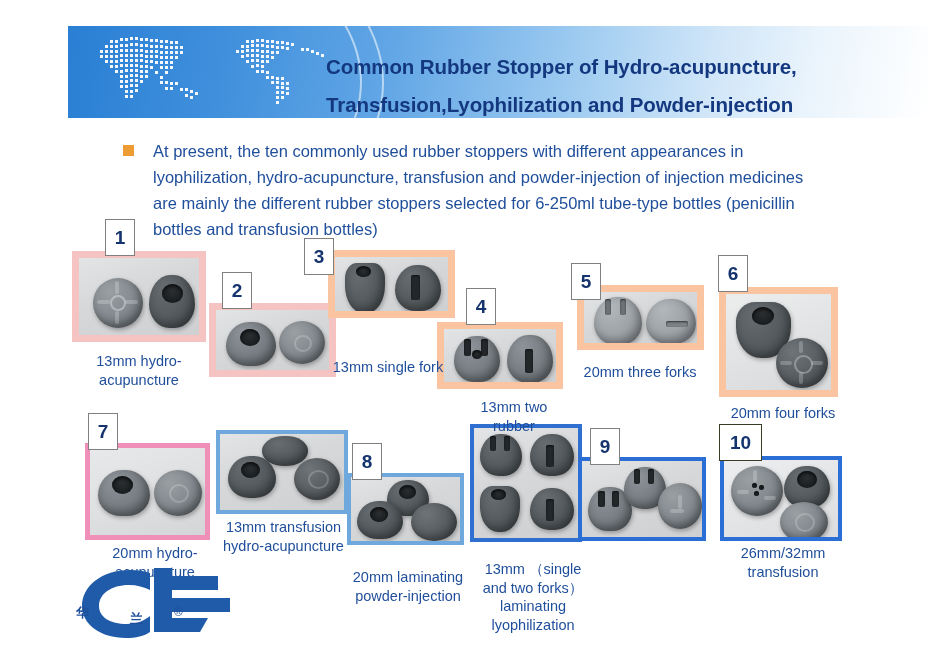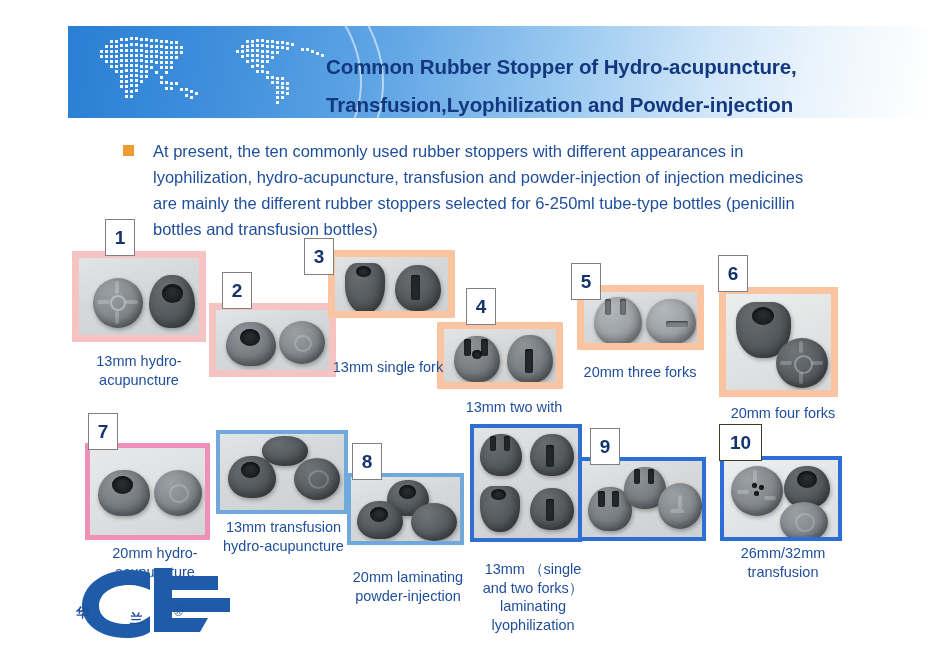--- a/index.html
+++ b/index.html
@@ -387,21 +387,21 @@
       <div class="st side" style="left:10px;top:7px;width:46px;height:46px;">
         <div class="slot" style="left:10px;top:3px;width:7px;height:17px;"></div>
         <div class="slot" style="left:27px;top:3px;width:7px;height:17px;"></div>
         <div class="hole" style="left:18px;top:14px;width:10px;height:9px;"></div>
       </div>
       <div class="st side" style="left:63px;top:6px;width:46px;height:48px;">
         <div class="slot" style="left:18px;top:14px;width:8px;height:24px;"></div>
       </div>
     </div>
   </div>
-  <div class="caption" style="left:464px;top:398px;width:100px;">13mm two with</div>
+  <div class="caption" style="left:464px;top:398px;width:100px;">13mm two rubber</div>
 
   <div class="badge" style="left:571px;top:263px;width:30px;height:37px;">
     <span>5</span>
   </div>
   <div class="photo b-peach" style="left:577px;top:285px;width:127px;height:65px;">
     <div class="inner">
       <div class="bg-photo"></div>
       <div class="st side lt" style="left:10px;top:5px;width:48px;height:48px;">
         <div class="slot" style="left:11px;top:2px;width:6px;height:16px;background:#6d7276;"></div>
         <div class="slot" style="left:26px;top:2px;width:6px;height:16px;background:#6d7276;"></div>

